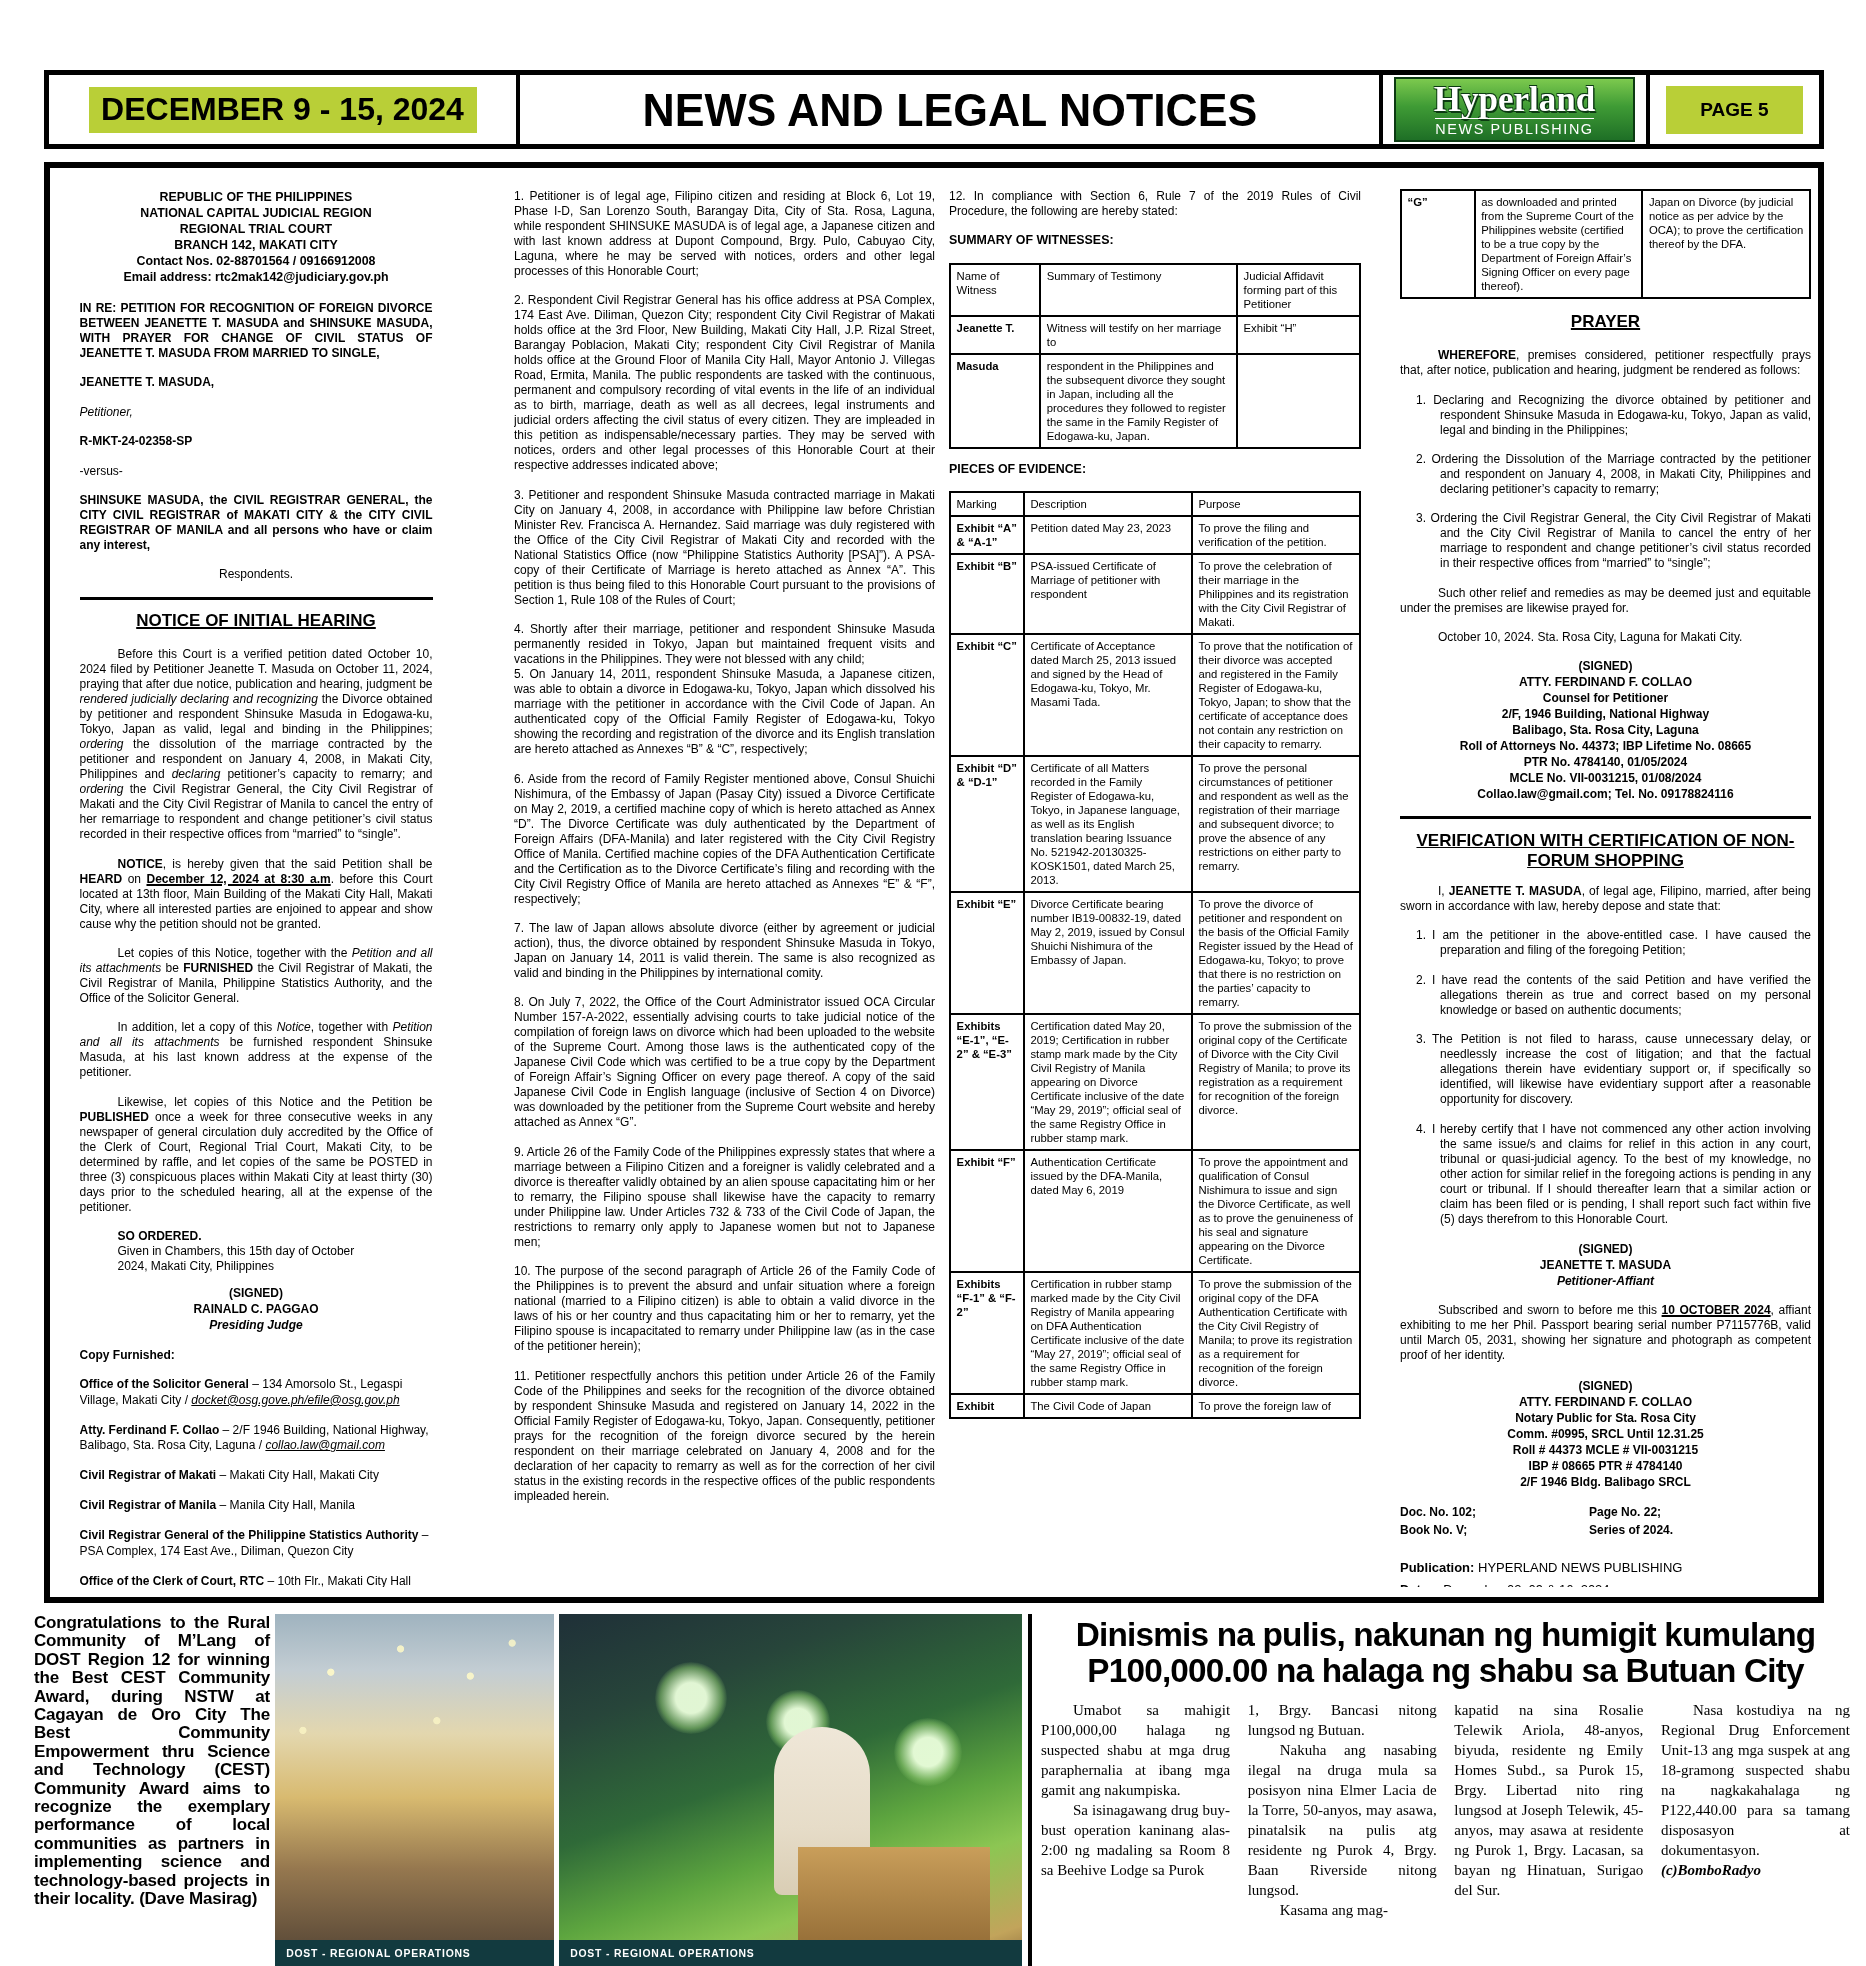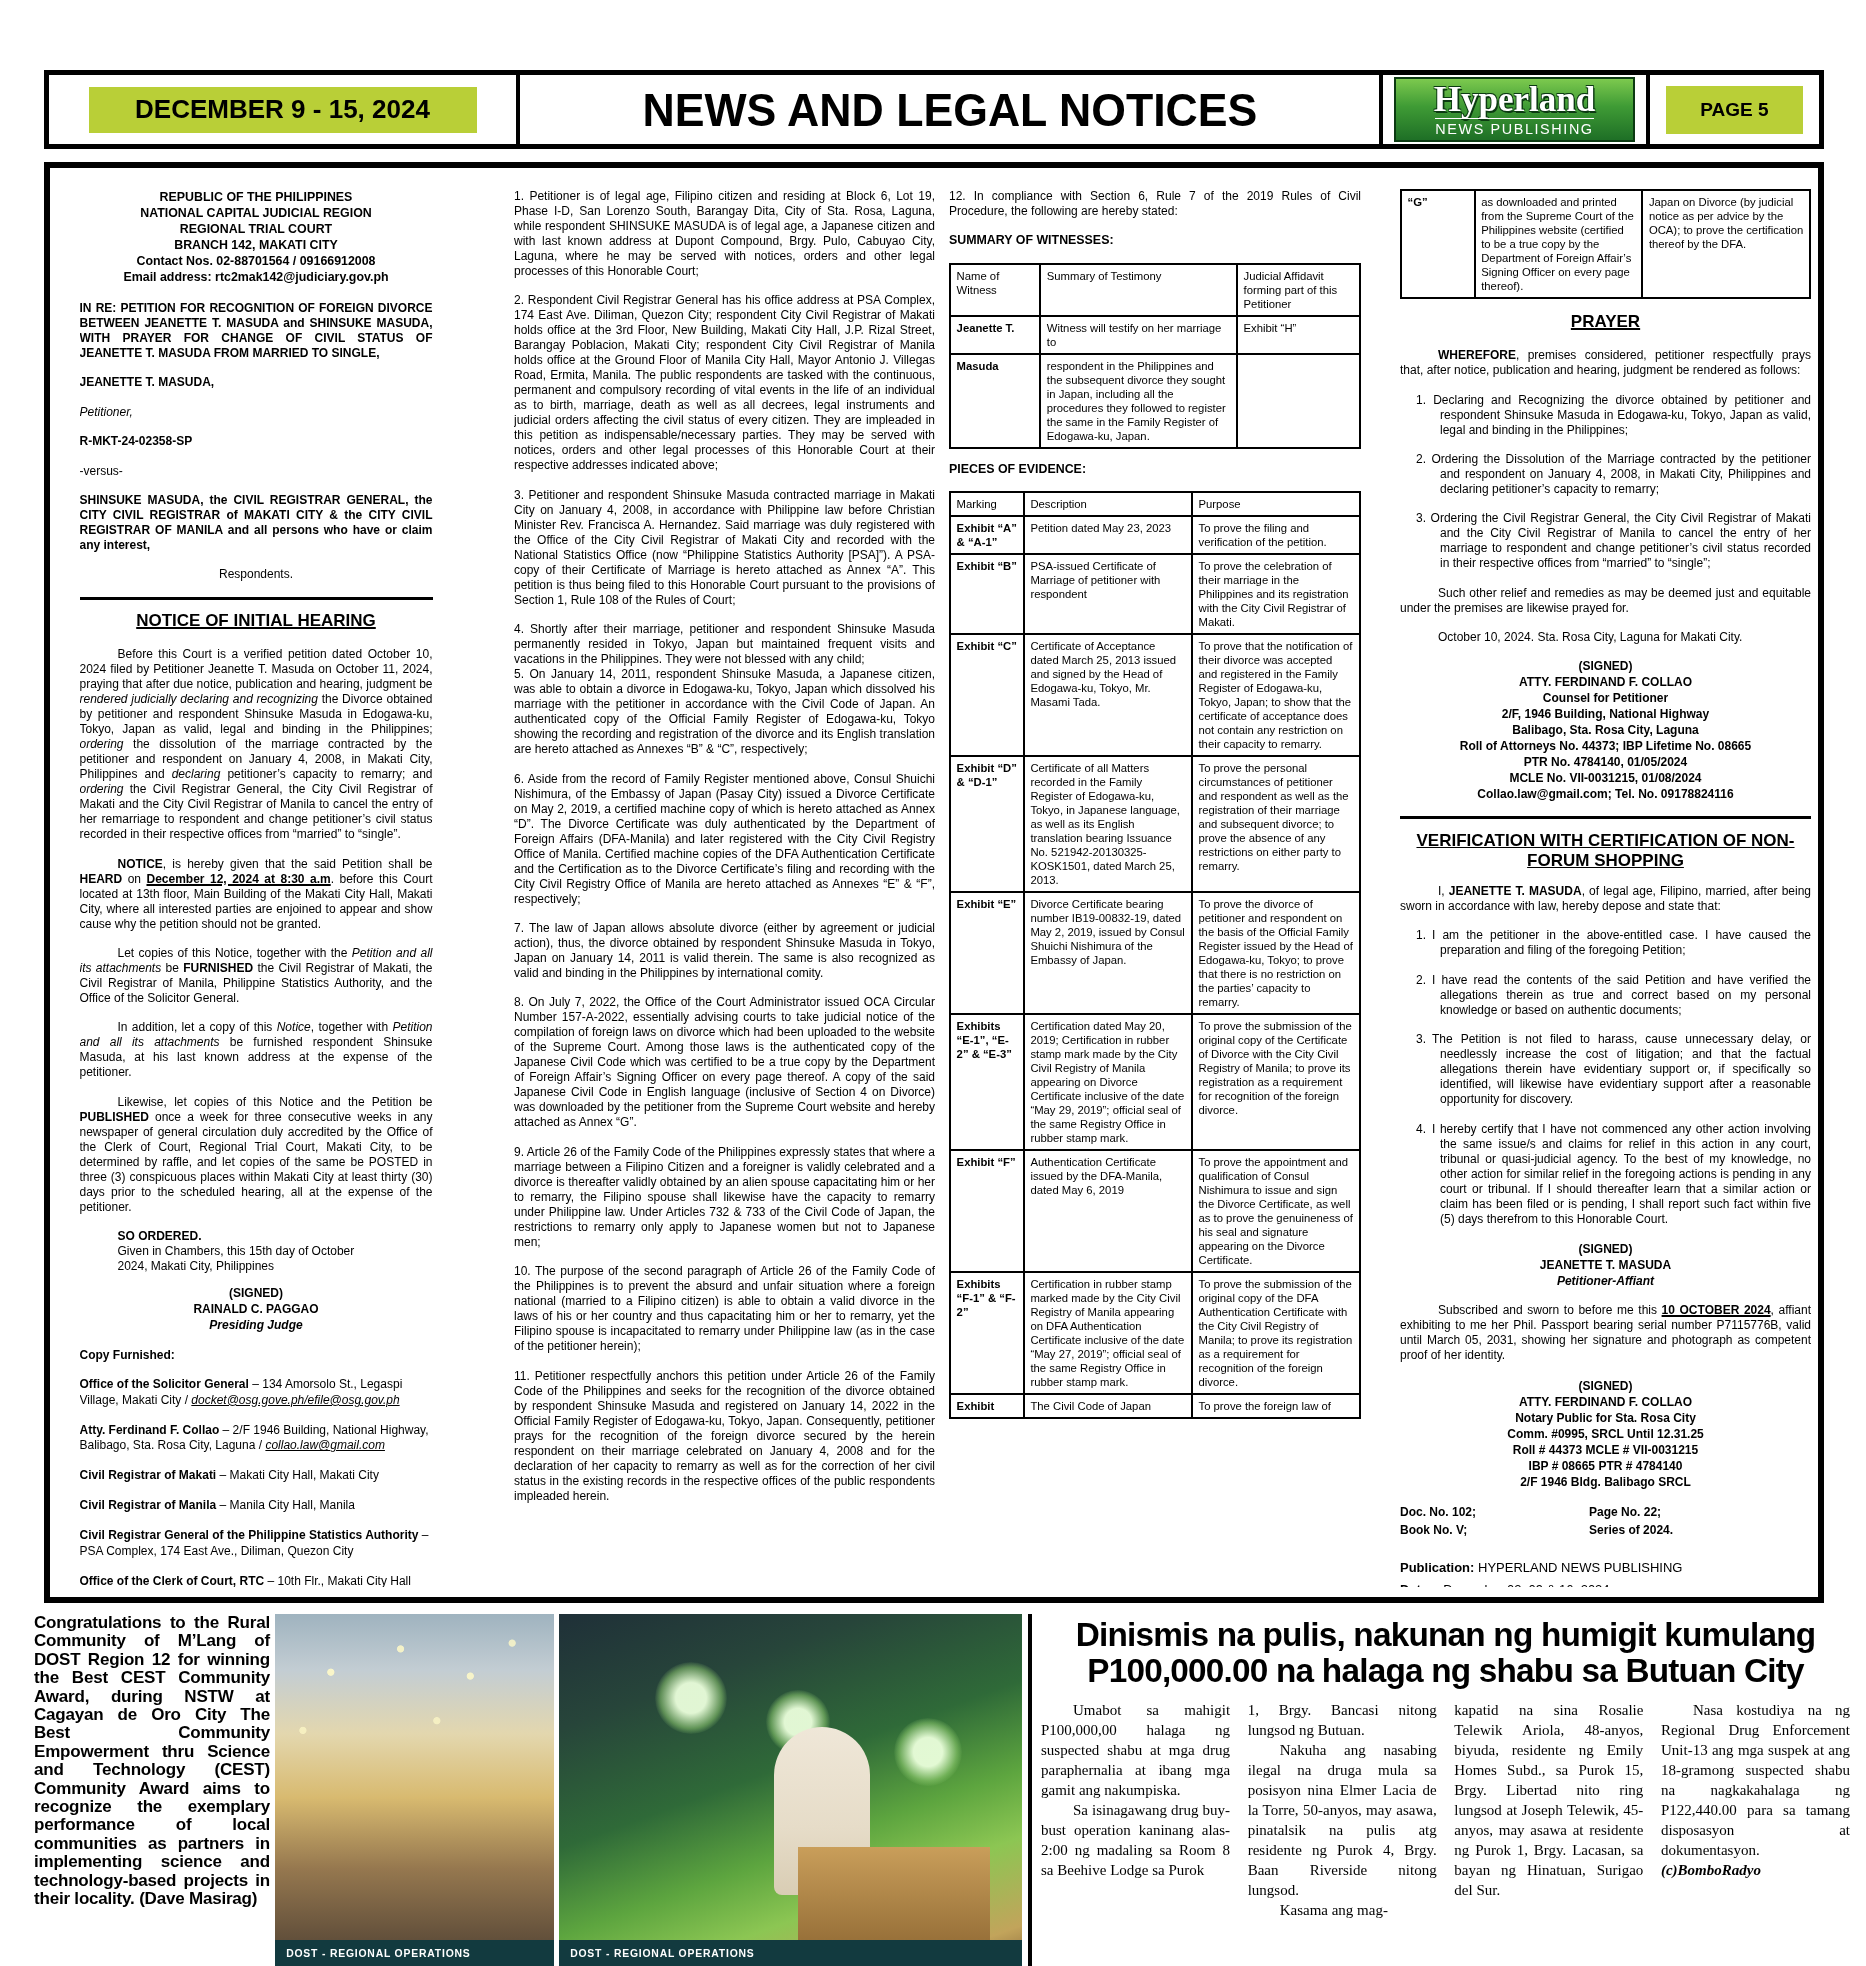--- a/index.html
+++ b/index.html
@@ -7,21 +7,21 @@
   .b{font-weight:bold}.i{font-style:italic}.u{text-decoration:underline;text-decoration-thickness:1.6px;}
 
   
   .header-box{position:absolute;left:44px;top:70px;width:1780px;height:79px;border:5.6px solid #000;box-sizing:border-box;display:flex;align-items:stretch;background:#fff;}
   .hcell{display:flex;align-items:center;justify-content:center;}
   .hcell-date{width:467px;border-right:4.8px solid #000;}
   .hcell-title{flex:1;}
   .hcell-logo{width:263px;border-left:4.8px solid #000;}
   .hcell-page{width:169px;border-left:4.8px solid #000;}
   .green-badge{background:#b9cf37;display:flex;align-items:center;justify-content:center;}
-  .date-badge{width:388px;height:46px;font-size:26px;font-weight:bold;letter-spacing:0px;}
+  .date-badge{width:388px;height:46px;font-size:32px;font-weight:bold;letter-spacing:0px;}
   .page-badge{width:137px;height:48px;font-size:19px;font-weight:bold;}
   .masthead-title{font-size:46px;font-weight:bold;letter-spacing:0px;transform:scaleX(0.97);white-space:nowrap;}
   .logo-box{width:241px;height:65px;background:linear-gradient(180deg,#7cc94e 0%,#3f9b35 45%,#1e6f26 100%);border:2.4px solid #0c3a12;box-sizing:border-box;display:flex;flex-direction:column;align-items:center;justify-content:center;}
   .logo-name{font-family:"Liberation Serif",serif;font-weight:bold;color:#fff;font-size:35px;line-height:0.95;text-shadow:1.6px 1.6px 0 #0c3a12,-0.8px -0.8px 0 #0c3a12,0.8px -0.8px 0 #0c3a12,-0.8px 0.8px 0 #0c3a12;}
   .logo-tagline{font-size:14.4px;font-weight:normal;color:#fff;letter-spacing:1.6px;border-top:1.6px solid #fff;margin-top:1.6px;padding-top:3px;line-height:1;}
 
   
   .main-box{position:absolute;left:44px;top:162px;width:1780px;height:1441px;border:6.4px solid #000;box-sizing:border-box;overflow:hidden;background:#fff;}
   .col{position:absolute;top:21px;bottom:9.6px;overflow:hidden;font-size:12px;line-height:15px;text-align:justify;}
   .col1{left:29.5px;width:353px;}

